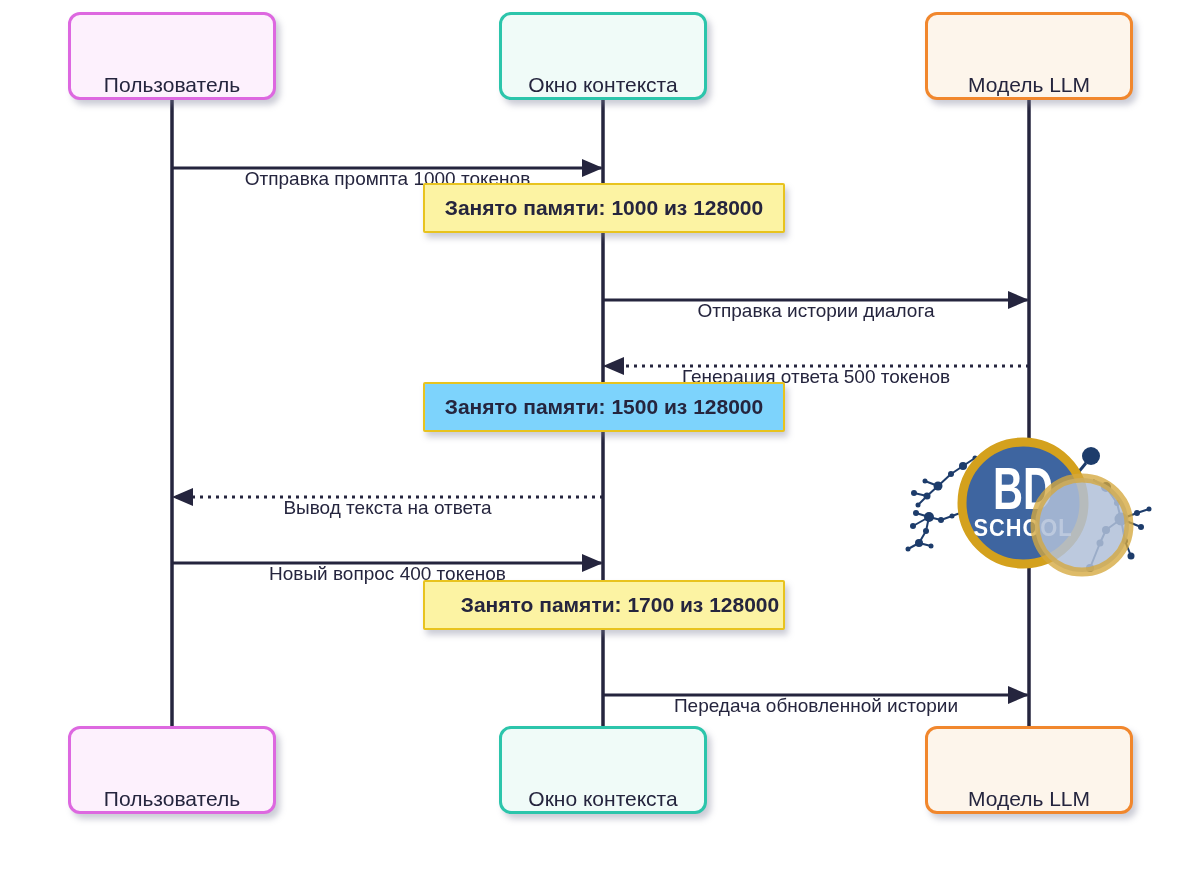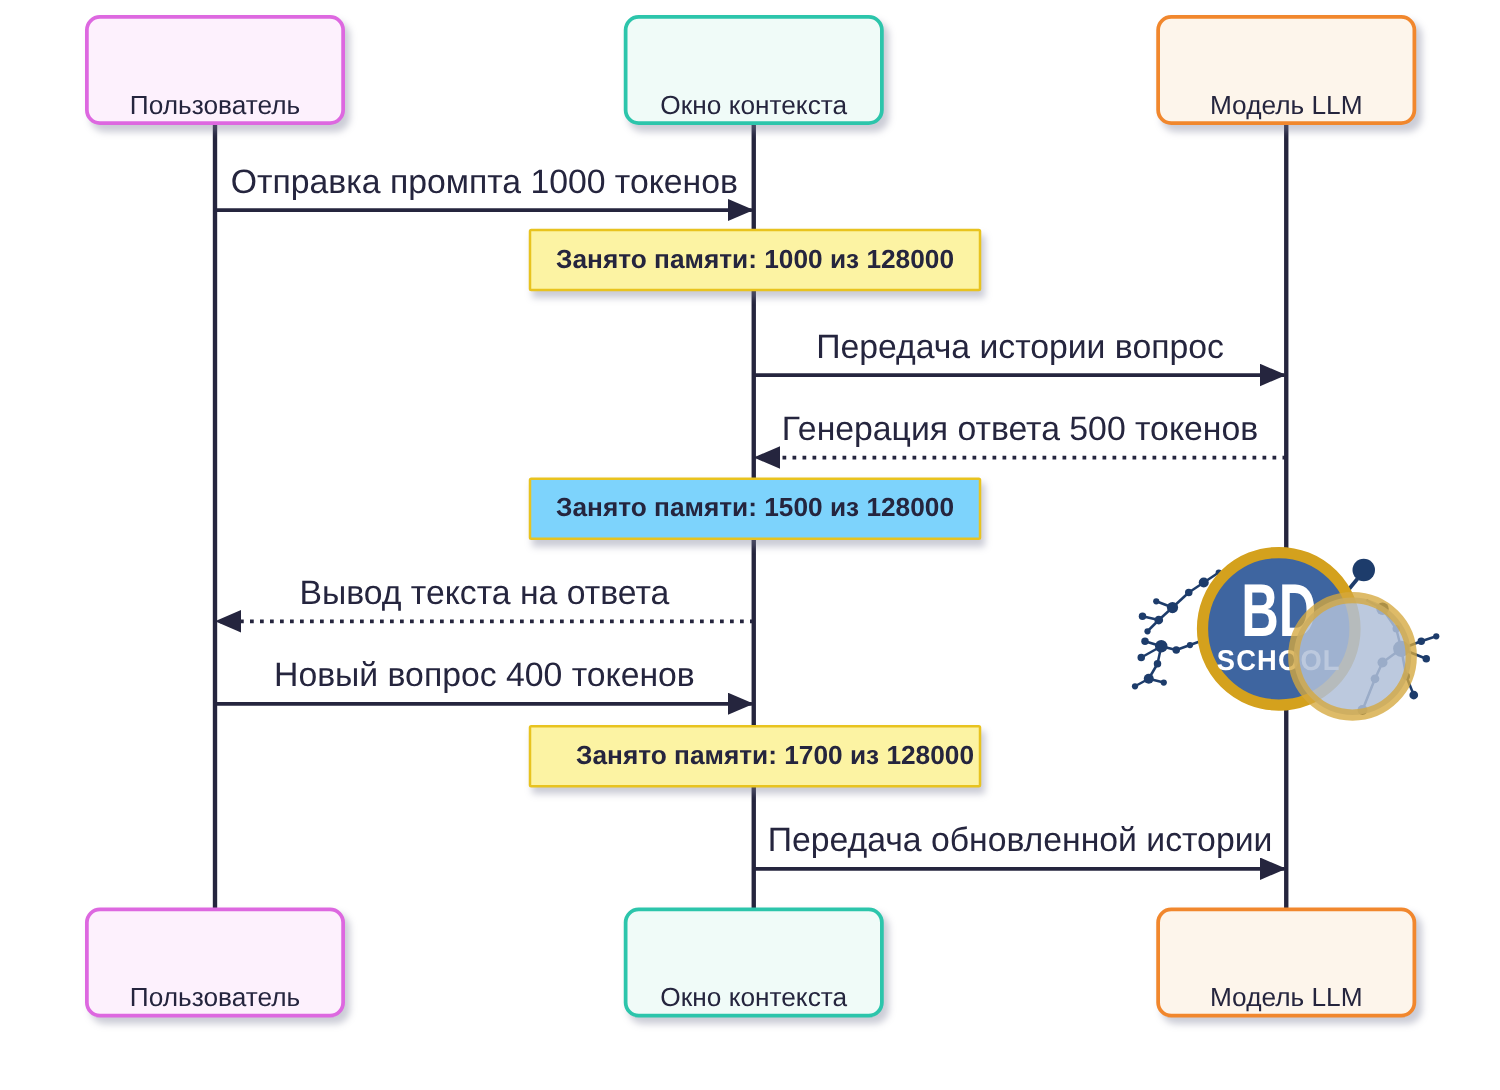--- a/index.html
+++ b/index.html
@@ -16,21 +16,21 @@
     box-shadow:4px 5px 6px rgba(125,128,152,0.4);
   }
   .note{
     position:absolute;box-sizing:border-box;border:2.5px solid;border-radius:2px;
     display:flex;align-items:center;justify-content:center;
     font-size:21px;font-weight:bold;color:#25253e;white-space:nowrap;
     box-shadow:3px 5px 6px rgba(125,128,152,0.4);
   }
   .msg-label{
     position:absolute;transform:translateX(-50%);
-    font-size:27px;line-height:24px;color:#25253e;white-space:nowrap;
+    font-size:19px;line-height:24px;color:#25253e;white-space:nowrap;margin-top:34px;
   }
 </style>
 </head>
 <body>
 
 <div class="canvas">
   <svg id="svg-layer" xmlns="http://www.w3.org/2000/svg">
       <defs>
         <marker id="ah" markerWidth="8" markerHeight="7" refX="6.5" refY="3" orient="auto">
           <path d="M0,0 L7,3 L0,6 Z" fill="#25253e"></path>
@@ -106,21 +106,21 @@
       </g>
       <line x1="172" y1="168" x2="601.5" y2="168" stroke="#25253e" stroke-width="3" marker-end="url(#ah)"></line>
       <line x1="603" y1="300" x2="1027.5" y2="300" stroke="#25253e" stroke-width="3" marker-end="url(#ah)"></line>
       <line x1="1029" y1="366" x2="604.5" y2="366" stroke="#25253e" stroke-width="3" marker-end="url(#ah)" stroke-dasharray="3 5"></line>
       <line x1="603" y1="497" x2="173.5" y2="497" stroke="#25253e" stroke-width="3" marker-end="url(#ah)" stroke-dasharray="3 5"></line>
       <line x1="172" y1="563" x2="601.5" y2="563" stroke="#25253e" stroke-width="3" marker-end="url(#ah)"></line>
       <line x1="603" y1="695" x2="1027.5" y2="695" stroke="#25253e" stroke-width="3" marker-end="url(#ah)"></line>
     </svg>
   <div id="html-layer">
       <div class="msg-label" style="left: 387.5px; top: 133px;">Отправка промпта 1000 токенов</div>
-      <div class="msg-label" style="left: 816px; top: 265px;">Передача истории вопрос</div>
+      <div class="msg-label" style="left: 816px; top: 265px;">Отправка истории диалога</div>
       <div class="msg-label" style="left: 816px; top: 331px;">Генерация ответа 500 токенов</div>
       <div class="msg-label" style="left: 387.5px; top: 462px;">Вывод текста на ответа</div>
       <div class="msg-label" style="left: 387.5px; top: 528px;">Новый вопрос 400 токенов</div>
       <div class="msg-label" style="left: 816px; top: 660px;">Передача обновленной истории</div>
       <div class="actor-box" style="left: 68px; top: 12px; width: 208px; height: 88px; border-color: rgb(221, 104, 224); background: rgb(253, 241, 253);">
         <span>Пользователь</span>
       </div>
       <div class="actor-box" style="left: 68px; top: 726px; width: 208px; height: 88px; border-color: rgb(221, 104, 224); background: rgb(253, 241, 253);">
         <span>Пользователь</span>
       </div>

